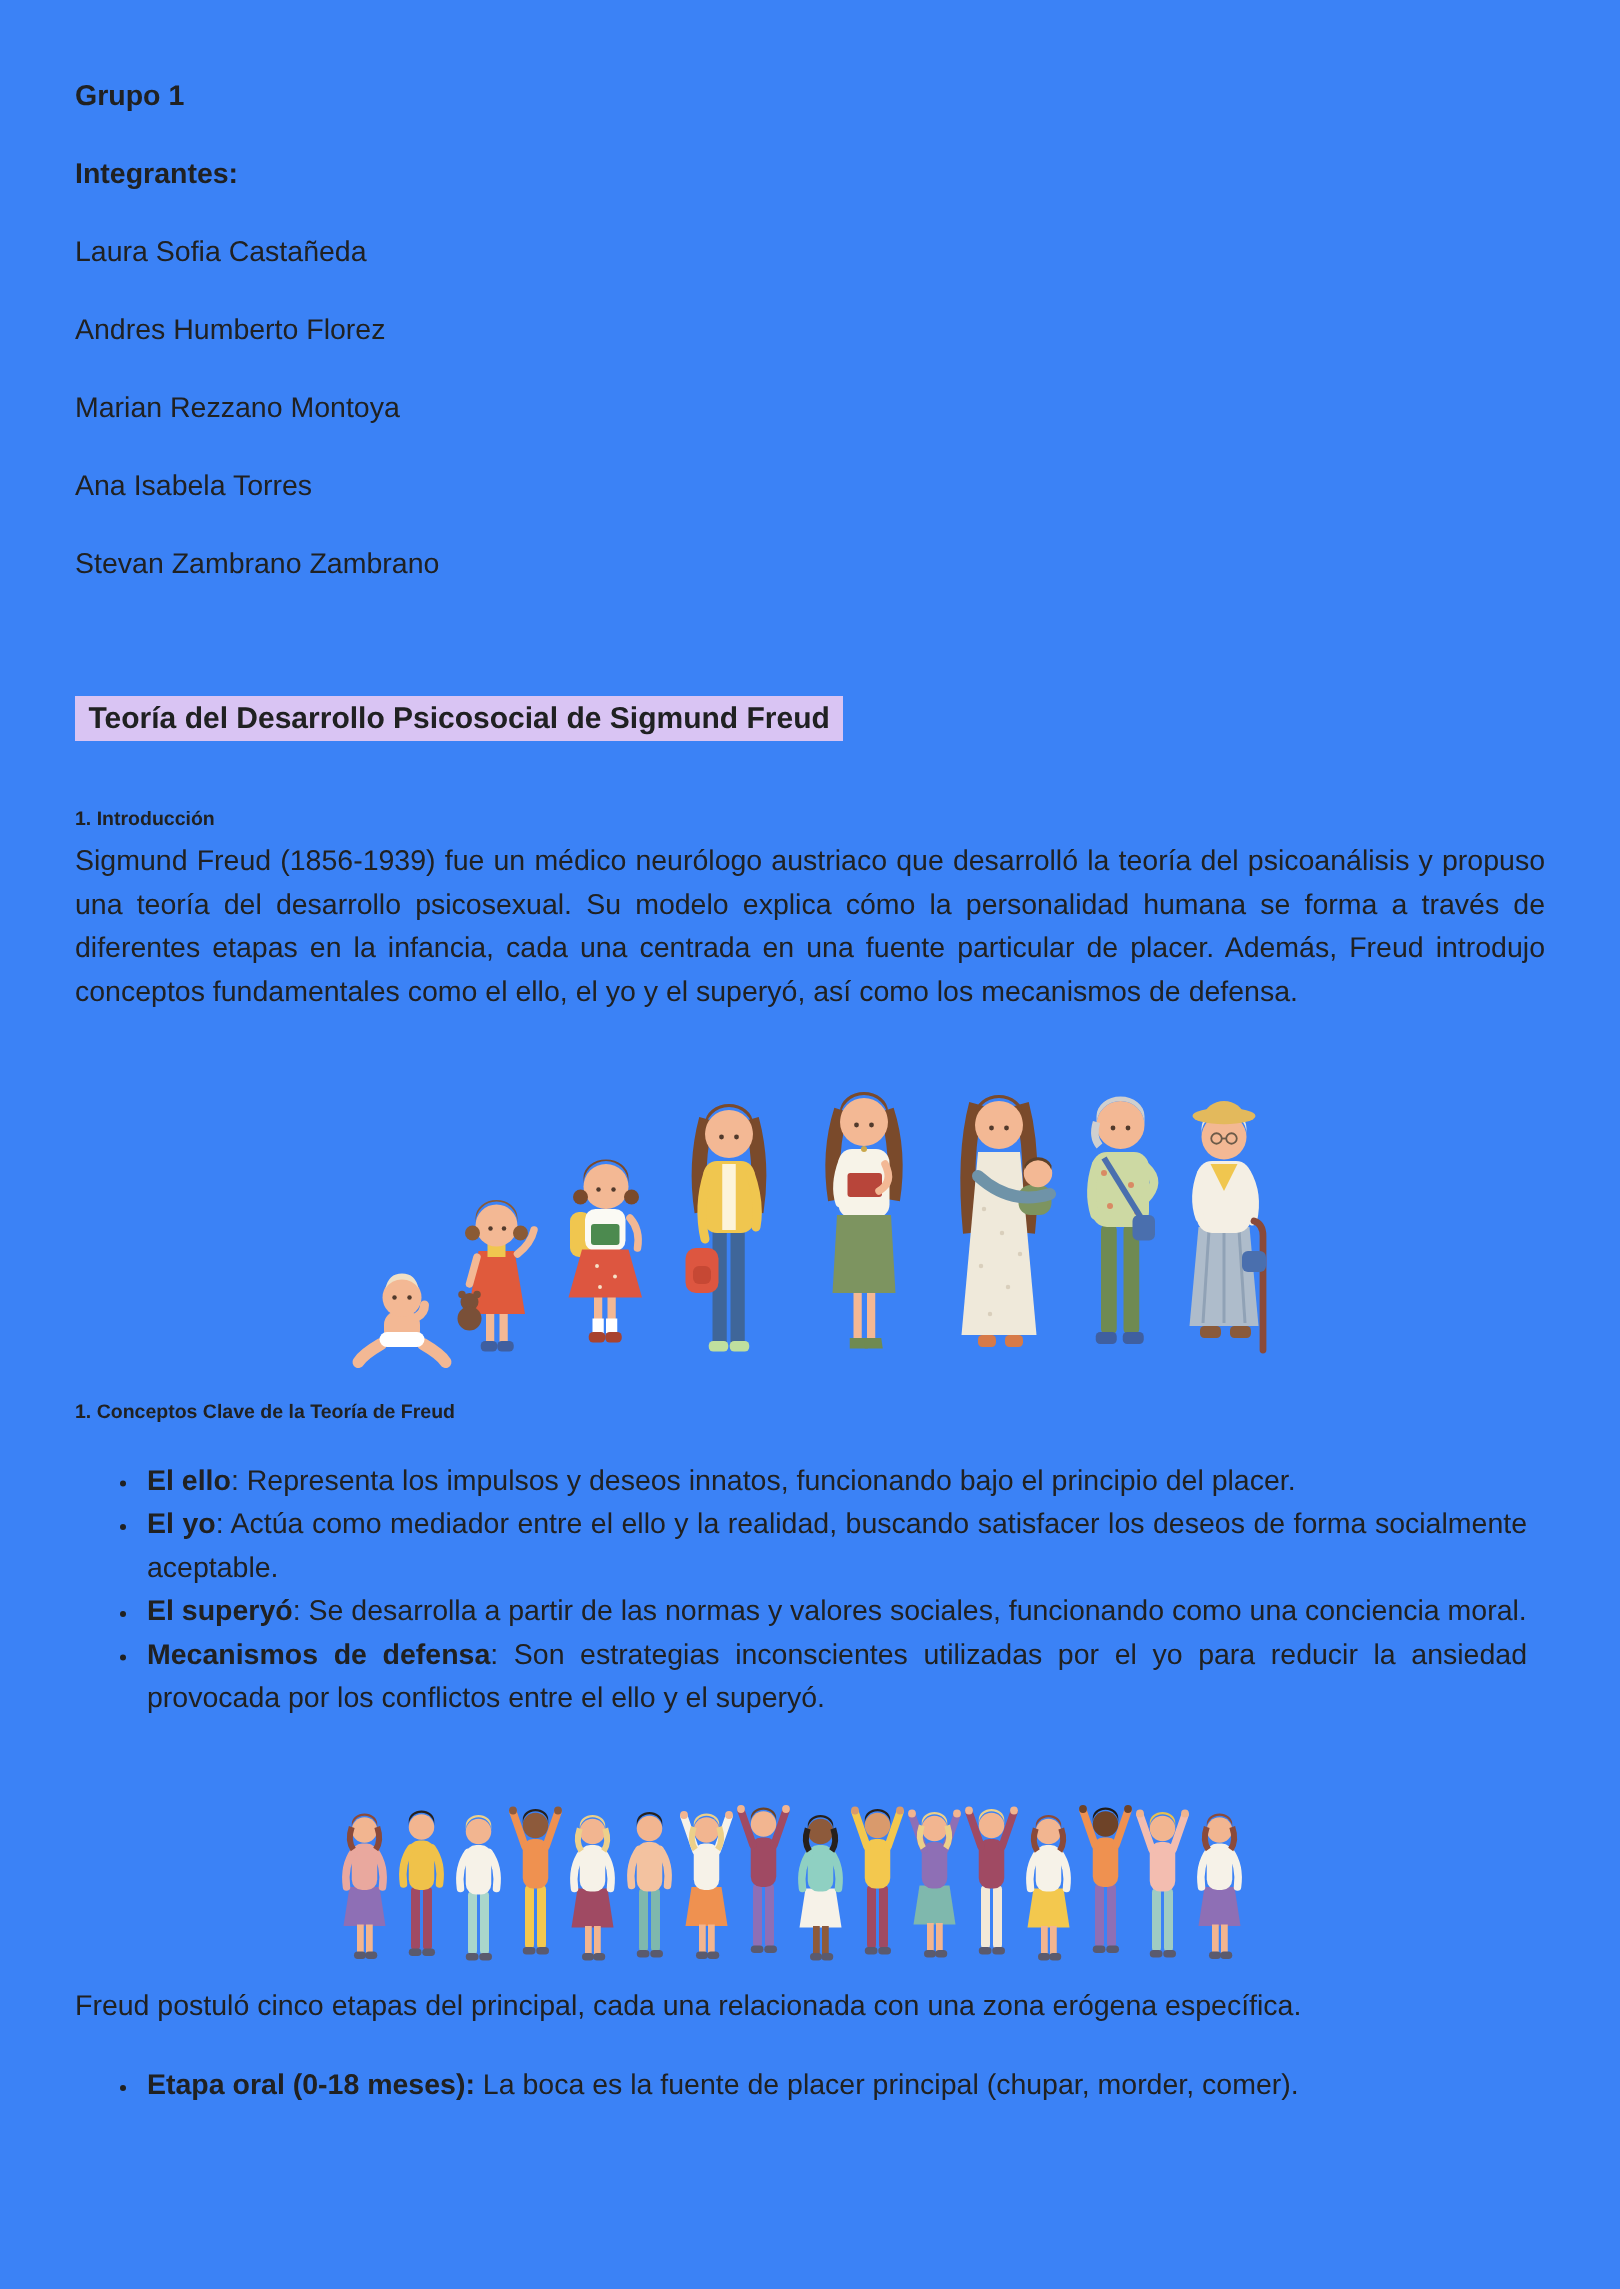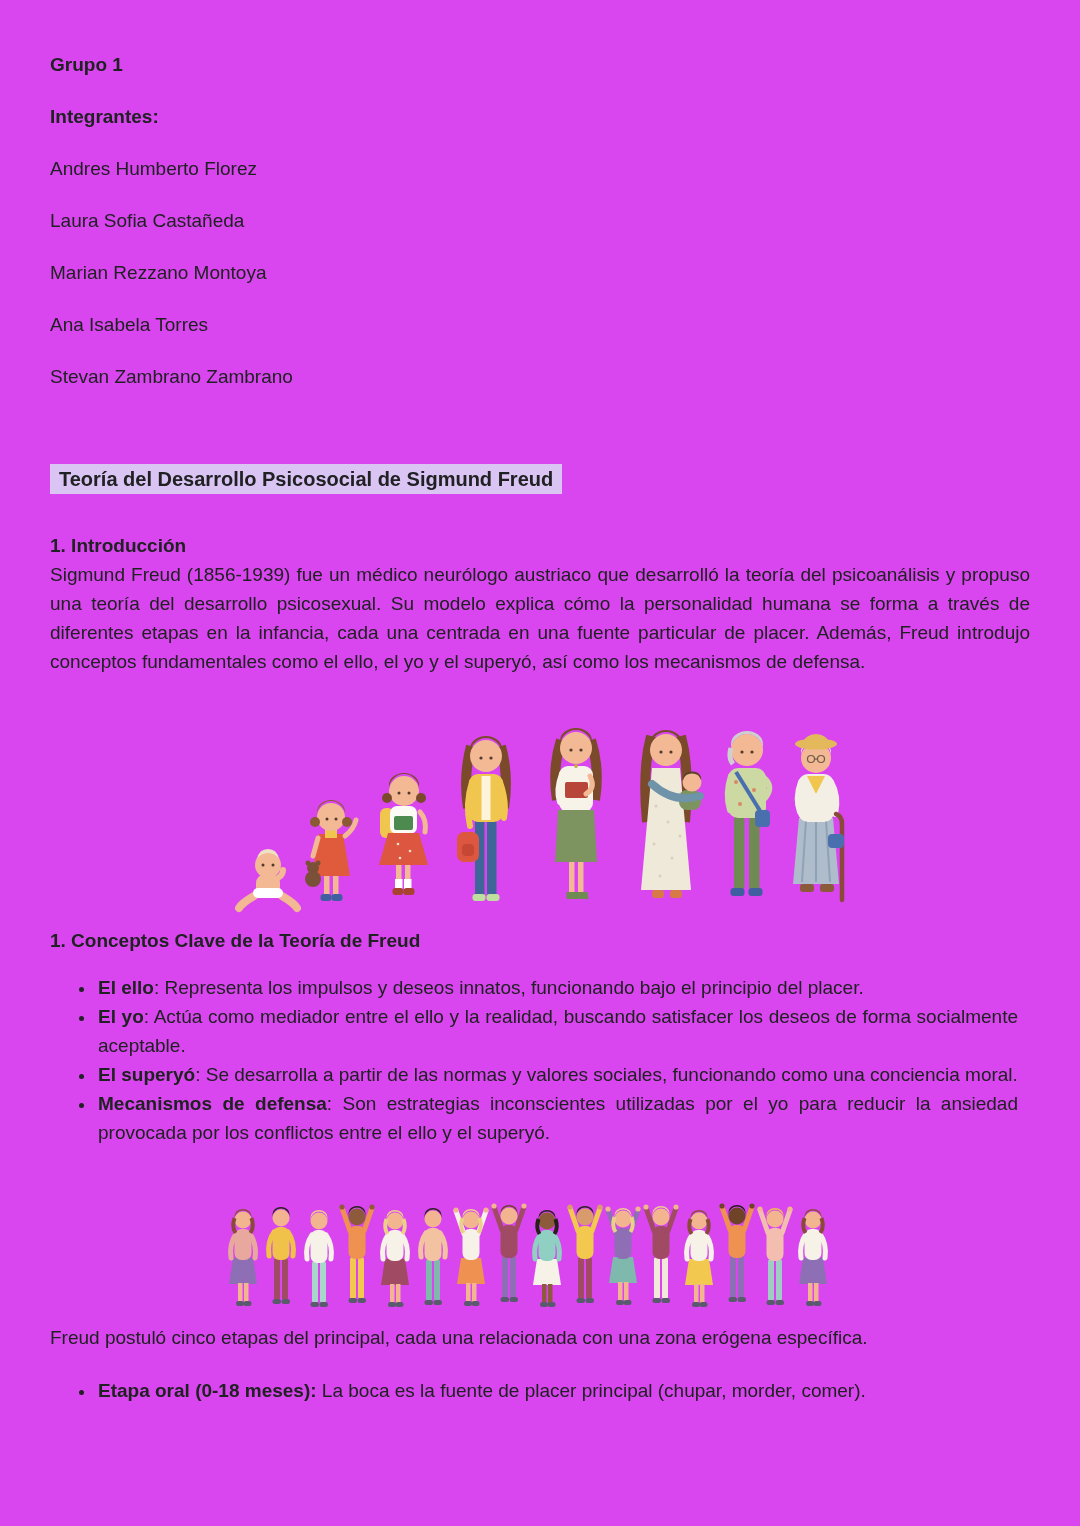--- a/index.html
+++ b/index.html
@@ -1,40 +1,40 @@
 <!DOCTYPE html>
 <html><head>
 <meta charset="utf-8">
 <style>
   * { box-sizing: border-box; }
   html, body { margin: 0; padding: 0; background: #ffffff; }
   .page {
     width: 1080px;
     min-height: 1526px;
-    background: #d946ef;
+    background: #3b82f6;
     padding: 50px 50px 30px 50px;
     font-family: "Liberation Sans", "DejaVu Sans", sans-serif;
     font-size: 19px;
     line-height: 29px;
     color: #202122;
   }
   p { margin: 0 0 23px 0; }
   .b { font-weight: bold; }
   .title-line {
     margin: 70px 0 33px 0;
     line-height: 36px;
   }
   .title-highlight {
     background: #d9c4f3;
     font-weight: bold;
     font-size: 20px;
     padding: 4px 9px;
   }
   h2 {
-    font-size: 19px;
+    font-size: 13px;
     line-height: 29px;
     margin: 0;
     font-weight: bold;
   }
   .para { text-align: justify; margin: 0; }
   ul.bullets {
     margin: 18px 12px 0 0;
     padding-left: 45px;
   }
   ul.bullets li {
@@ -48,22 +48,22 @@
   .sec3 { margin-top: 8px; }
   .sec3 ul.bullets { margin-top: 24px; }
 </style>
 </head>
 <body>
 
 <div class="page">
 
   <p class="b">Grupo 1</p>
   <p class="b">Integrantes:</p>
+  <p>Laura Sofia Castañeda</p>
   <p>Andres Humberto Florez</p>
-  <p>Laura Sofia Castañeda</p>
   <p>Marian Rezzano Montoya</p>
   <p>Ana Isabela Torres</p>
   <p> Stevan Zambrano Zambrano</p>
 
   <div class="title-line">
     <span class="title-highlight">Teoría del Desarrollo Psicosocial de Sigmund Freud</span>
   </div>
 
   <div class="sec1">
     <h2>1. Introducción</h2>

